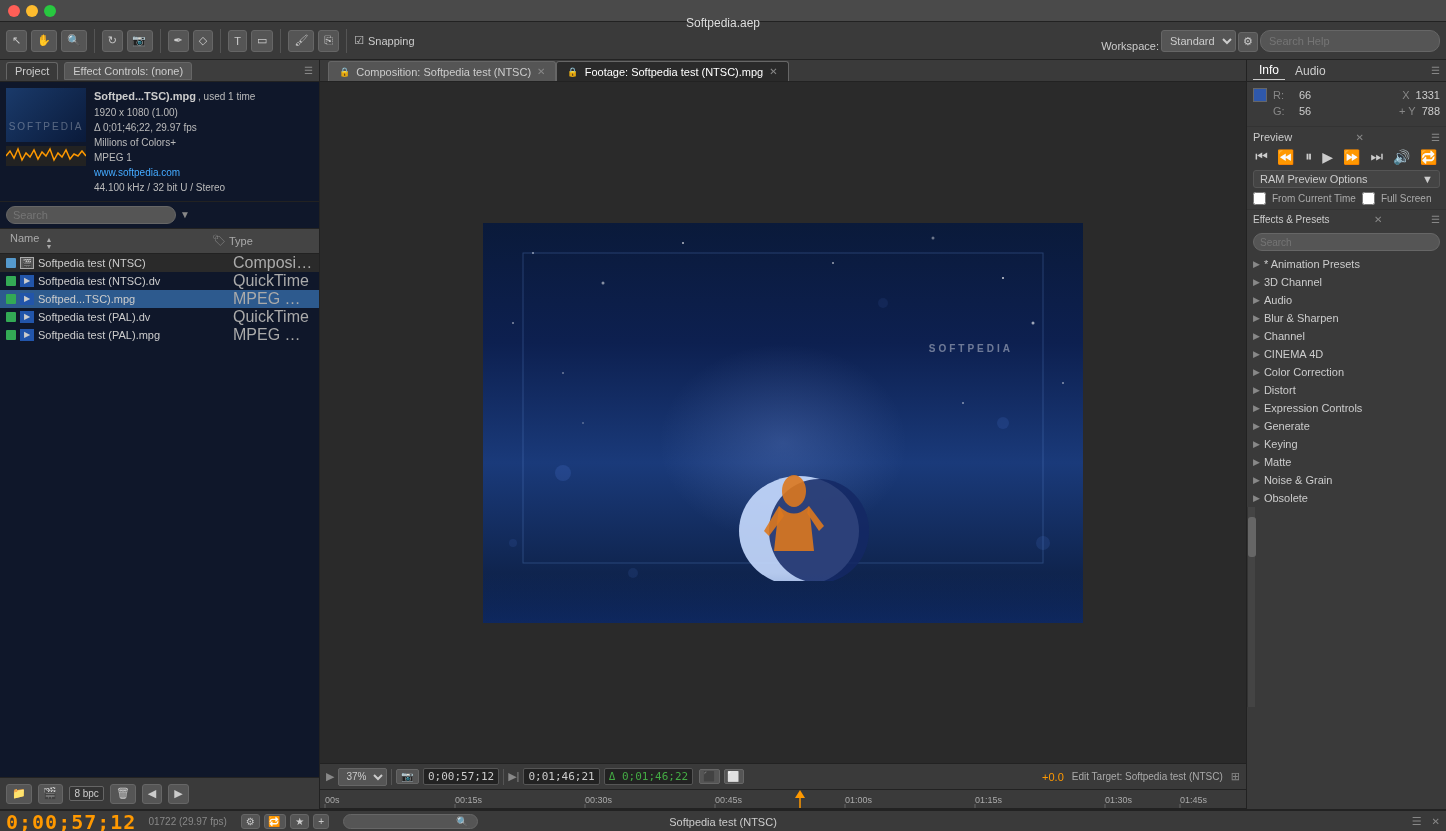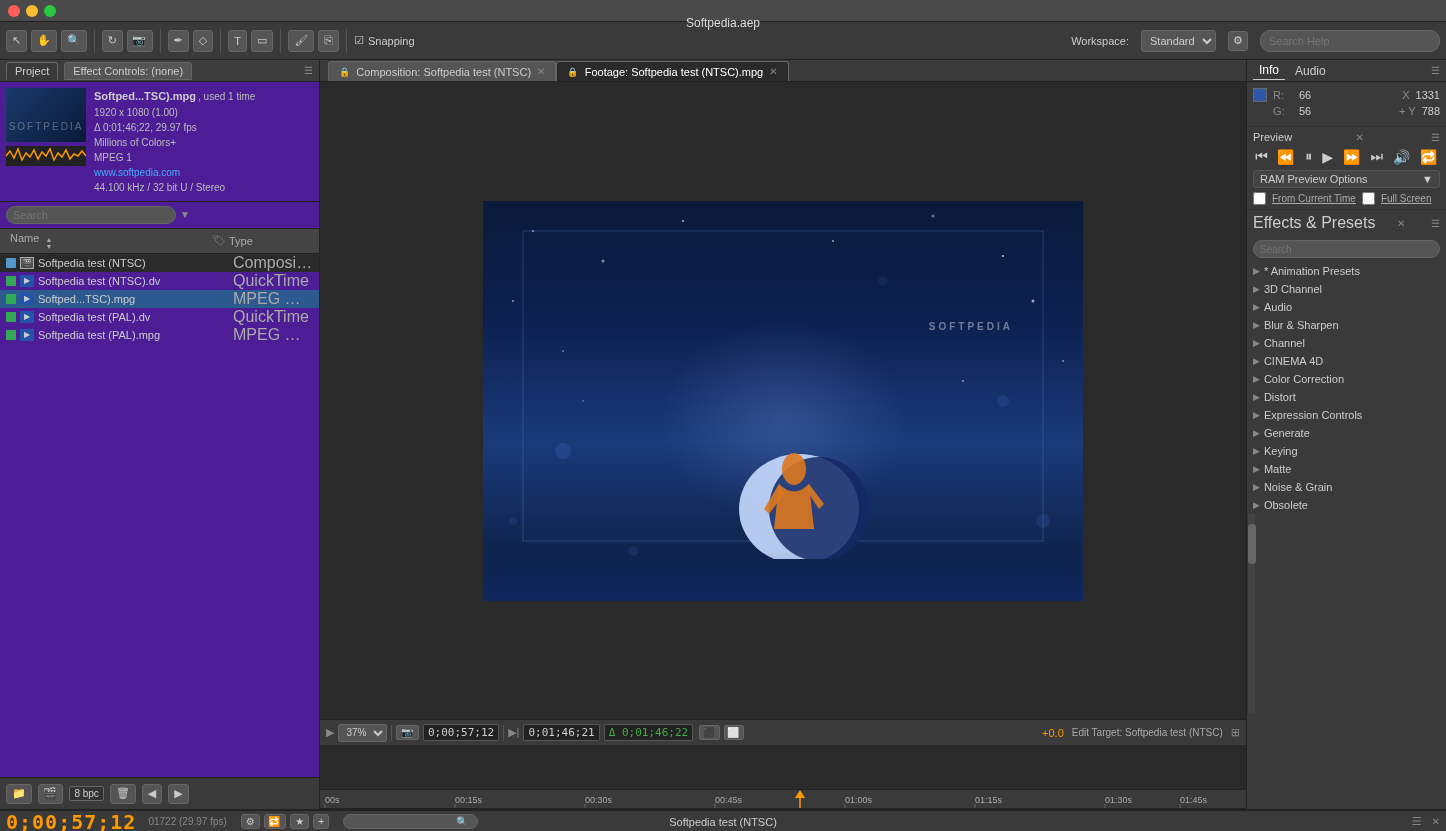--- a/index.html
+++ b/index.html
@@ -12,29 +12,29 @@
     .wc-red { background: #ff5f57; }
     .wc-yellow { background: #febc2e; }
     .wc-green { background: #28c840; }
     #titlebar .title { font-size: 12px; color: #ddd; margin-top: 25px; }
 
     
     #toolbar { width: 100%; height: 38px; background: #3a3a3a; display: flex; align-items: center; padding: 0 6px; gap: 4px; border-bottom: 1px solid #222; }
     .toolbar-btn { background: #555; border: 1px solid #666; border-radius: 3px; color: #ccc; padding: 2px 5px; font-size: 11px; cursor: pointer; height: 22px; display: flex; align-items: center; }
     .toolbar-separator { width: 1px; height: 24px; background: #555; margin: 0 3px; }
     .toolbar-snapping { display: flex; align-items: center; gap: 4px; color: #ccc; font-size: 11px; }
-    .workspace-area { margin-left: auto; display: flex; align-items: center; gap: 12px; color: #ccc; font-size: 11px; }
+    .workspace-area { margin-left: auto; display: flex; align-items: flex-end; gap: 2px; color: #ccc; font-size: 11px; }
     .workspace-select { background: #555; border: 1px solid #666; color: #ccc; font-size: 11px; padding: 2px 4px; border-radius: 3px; height: 22px; }
     .search-box { background: #555; border: 1px solid #666; border-radius: 10px; color: #ccc; font-size: 11px; padding: 2px 8px; height: 22px; width: 180px; }
 
     
     #main-layout { display: flex; width: 100%; height: calc(831px - 22px - 38px - 22px); }
 
     
-    #left-panel { width: 320px; min-width: 320px; display: flex; flex-direction: column; background: #4c1d95; border-right: 1px solid #222; }
+    #left-panel { width: 320px; min-width: 320px; display: flex; flex-direction: column; background: #0f172a; border-right: 1px solid #222; }
     .panel-header { background: #3d3d3d; height: 22px; display: flex; align-items: center; padding: 0 6px; border-bottom: 1px solid #222; gap: 6px; }
     .panel-tab { background: #555; border: 1px solid #666; border-radius: 3px 3px 0 0; padding: 2px 8px; color: #ccc; font-size: 11px; cursor: pointer; }
     .panel-tab.active { background: #3a3a3a; border-bottom-color: #3a3a3a; }
     .close-btn { color: #888; font-size: 10px; cursor: pointer; margin-left: auto; }
 
     #project-panel { flex: 1; display: flex; flex-direction: column; }
     .project-info { padding: 6px; border-bottom: 1px solid #222; display: flex; gap: 8px; }
     .thumbnail-area { width: 80px; height: 54px; background: #f90; display: flex; align-items: center; justify-content: center; overflow: hidden; flex-shrink: 0; }
     .waveform { width: 80px; height: 20px; background: #222; position: relative; overflow: hidden; margin-top: 2px; }
     .file-details { font-size: 10px; color: #bbb; line-height: 1.5; }
@@ -70,38 +70,38 @@
     .viewer-area { flex: 1; background: #2a2a2a; position: relative; display: flex; align-items: center; justify-content: center; overflow: hidden; }
 
     .viewer-controls { height: 26px; background: #3a3a3a; border-top: 1px solid #222; display: flex; align-items: center; padding: 0 6px; gap: 4px; font-size: 10px; color: #aaa; }
     .zoom-select { background: #555; border: 1px solid #666; color: #ccc; font-size: 10px; padding: 1px 3px; height: 18px; border-radius: 2px; }
     .timecode { background: #222; border: 1px solid #555; color: #ccc; font-size: 11px; padding: 1px 4px; border-radius: 2px; font-family: monospace; }
     .timecode-green { color: #4a4; }
     .viewer-spacer { flex: 1; }
     .edit-target { color: #aaa; font-size: 10px; }
 
     
-    .timeline-ruler { height: 20px; background: #3a3a3a; border-bottom: 1px solid #222; position: relative; display: flex; align-items: center; overflow: hidden; margin-top: 44px; }
+    .timeline-ruler { height: 20px; background: #3a3a3a; border-bottom: 1px solid #222; position: relative; display: flex; align-items: center; overflow: hidden; }
 
     
     #right-panel { width: 200px; min-width: 200px; display: flex; flex-direction: column; background: #3a3a3a; border-left: 1px solid #222; }
     .right-panel-tabs { height: 22px; background: #3a3a3a; display: flex; align-items: center; border-bottom: 1px solid #222; padding: 0 6px; gap: 4px; }
     .right-tab { color: #ccc; font-size: 12px; cursor: pointer; padding: 2px 6px; }
     .right-tab.active { color: #fff; border-bottom: 1px solid #ccc; }
 
     .info-section { padding: 6px; }
     .info-row { display: flex; align-items: center; margin-bottom: 2px; gap: 6px; }
     .info-label { color: #888; font-size: 11px; width: 20px; }
     .info-value { color: #ccc; font-size: 11px; }
     .preview-title { color: #ccc; font-size: 11px; }
     .preview-btn { background: none; border: none; color: #ccc; font-size: 14px; cursor: pointer; padding: 1px 3px; }
 
     .effects-section { border-top: 1px solid #333; }
     .effects-header { display: flex; align-items: center; justify-content: space-between; padding: 4px 6px; background: #3a3a3a; }
-    .effects-title { color: #ccc; font-size: 16px; }
+    .effects-title { color: #ccc; font-size: 10px; }
     .effects-search { padding: 4px 6px; }
     .effects-search input { background: #555; border: 1px solid #666; color: #ccc; font-size: 10px; padding: 2px 6px; border-radius: 10px; width: 100%; height: 18px; }
     .effects-list { overflow-y: auto; }
     .effects-item { display: flex; align-items: center; padding: 3px 6px; cursor: pointer; font-size: 11px; color: #ccc; }
     .effects-arrow { color: #888; margin-right: 4px; font-size: 9px; }
 
     
     #bottom-timeline { height: 180px; background: #2a2a2a; border-top: 2px solid #222; display: flex; flex-direction: column; }
     .timeline-header { height: 22px; background: #3a3a3a; border-bottom: 1px solid #222; display: flex; align-items: center; padding: 0 6px; gap: 6px; }
     .timeline-title { color: #ccc; font-size: 11px; }
@@ -414,21 +414,21 @@
         <button class="preview-btn">🔊</button>
         <button class="preview-btn">🔁</button>
       </div>
 
       <div style="display:flex;align-items:center;background:#444;border:1px solid #555;border-radius:3px;padding:2px 6px;cursor:pointer;justify-content:space-between;margin:2px 0;">
         <span>RAM Preview Options</span>
         <span>▼</span>
       </div>
 
 
-      <div style="display:flex;align-items:center;gap:6px;margin-top:4px;font-size:10px;color:#aaa;text-decoration:underline;">
+      <div style="display:flex;align-items:center;gap:6px;margin-top:4px;font-size:10px;color:#aaa;">
         <input type="checkbox" style="">
         <span>From Current Time</span>
         <input type="checkbox" style="">
         <span>Full Screen</span>
       </div>
     </div>
 
     <div class="effects-section">
       <div class="effects-header">
         <span class="effects-title">Effects &amp; Presets</span>

